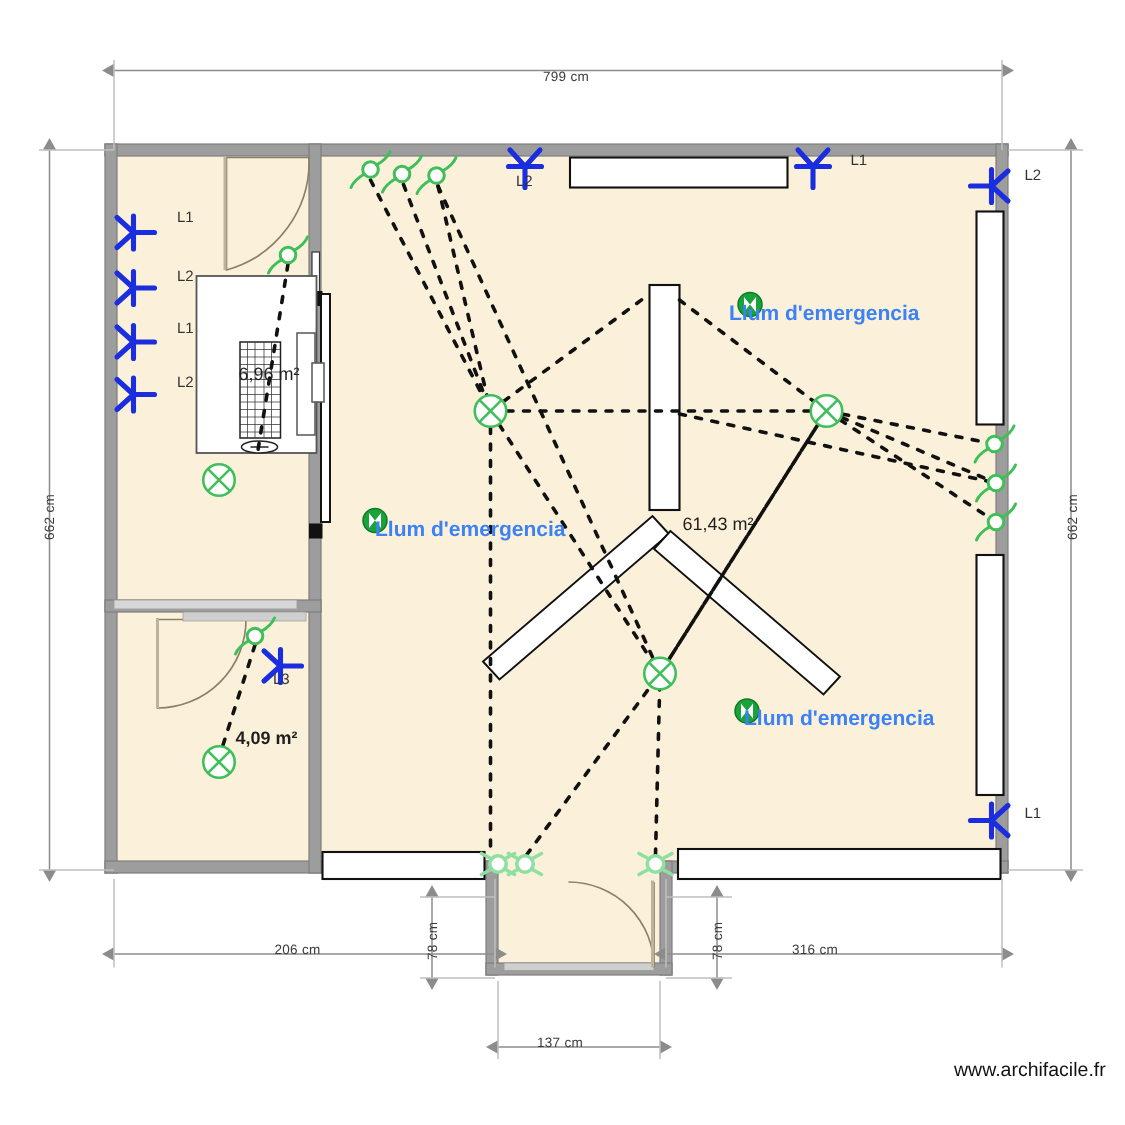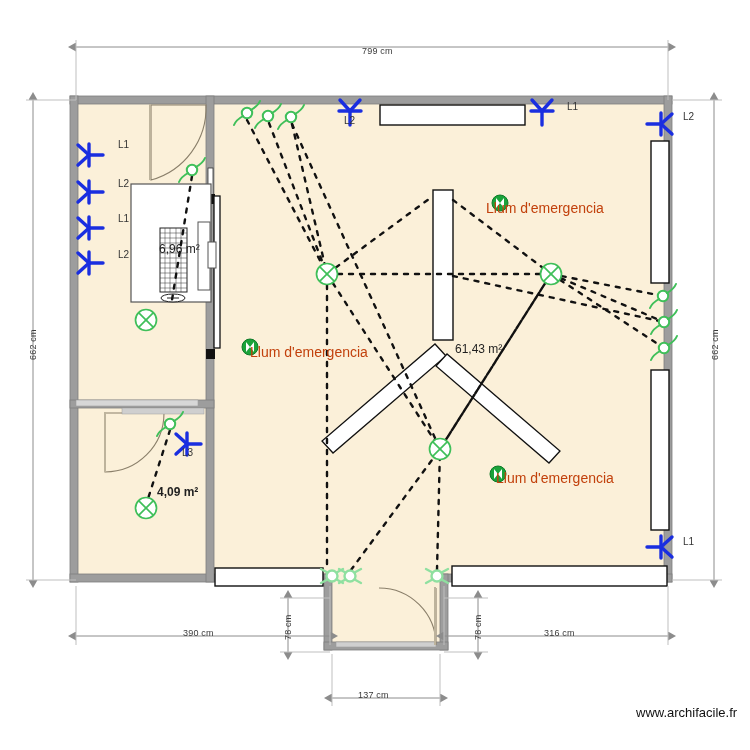--- a/index.html
+++ b/index.html
@@ -8,21 +8,21 @@
     background:#ffffff;
     font-family:"Liberation Sans", sans-serif;
     overflow:hidden;
     position:relative;
   }
   #plan{position:absolute;left:0;top:0;width:750px;height:750px;}
   .txt{position:absolute;color:#2b2b2b;white-space:nowrap;}
   .dim-label{font-size:9px;color:#3a3a3a;letter-spacing:.2px;}
   .dim-label.vert{transform-origin:0 0;}
   .room-area{font-size:12px;color:#1f1f1f;margin-left:35px;}
-  .emg{font-size:14px;color:#c2410c;}
+  .emg{font-size:14px;color:#3b82f6;font-weight:bold;}
   .footer{font-size:13px;color:#111;}
 </style>
 </head>
 <body>
 
 <svg id="plan" viewBox="0 0 750 750">
   <defs>
     <marker id="arrL" markerWidth="9" markerHeight="9" refX="8" refY="4.5" orient="auto">
       <path d="M8,0 L0,4.5 L8,9 z" fill="#8c8c8c"></path>
     </marker>
@@ -345,22 +345,22 @@
       <text x="567" y="110" font-size="10" fill="#333" font-family="&quot;Liberation Sans&quot;, sans-serif">L1</text>
       <text x="683" y="120" font-size="10" fill="#333" font-family="&quot;Liberation Sans&quot;, sans-serif">L2</text>
       <text x="182" y="456" font-size="10" fill="#333" font-family="&quot;Liberation Sans&quot;, sans-serif">L3</text>
       <text x="683" y="545" font-size="10" fill="#333" font-family="&quot;Liberation Sans&quot;, sans-serif">L1</text>
     </g>
 </svg>
 
 <div class="txt dim-label" style="left:362px;top:34px;margin-top:12px;">799 cm</div>
 <div class="txt dim-label vert" style="left:28px;top:360px;transform:rotate(-90deg);">662 cm</div>
 <div class="txt dim-label vert" style="left:710px;top:360px;transform:rotate(-90deg);">662 cm</div>
-<div class="txt dim-label" style="left:183px;top:628px;">390 cm</div>
-<div class="txt dim-label" style="left:544px;top:628px;">316 cm</div>
+<div class="txt dim-label" style="left:183px;top:628px;">206 cm</div>
+<div class="txt dim-label" style="left:528px;top:628px;">316 cm</div>
 <div class="txt dim-label vert" style="left:283px;top:640px;transform:rotate(-90deg);">78 cm</div>
 <div class="txt dim-label vert" style="left:473px;top:640px;transform:rotate(-90deg);">78 cm</div>
 <div class="txt dim-label" style="left:358px;top:690px;">137 cm</div>
 
 <div class="txt room-area" style="left:124px;top:242px;">6,96 m²</div>
 <div class="txt room-area" style="left:122px;top:485px;font-weight:bold;">4,09 m²</div>
 <div class="txt room-area" style="left:420px;top:342px;">61,43 m²</div>
 
 <div class="txt emg" style="left:486px;top:200px;">Llum d'emergencia</div>
 <div class="txt emg" style="left:250px;top:344px;">Llum d'emergencia</div>

